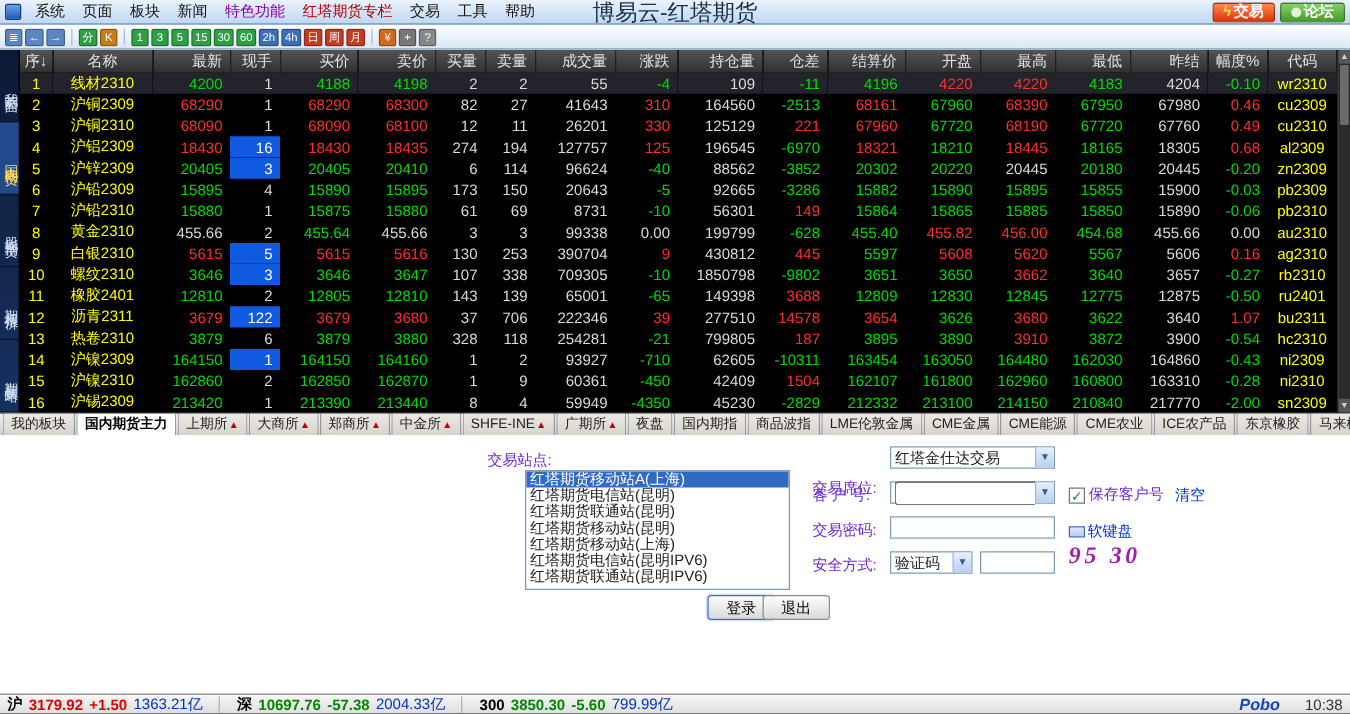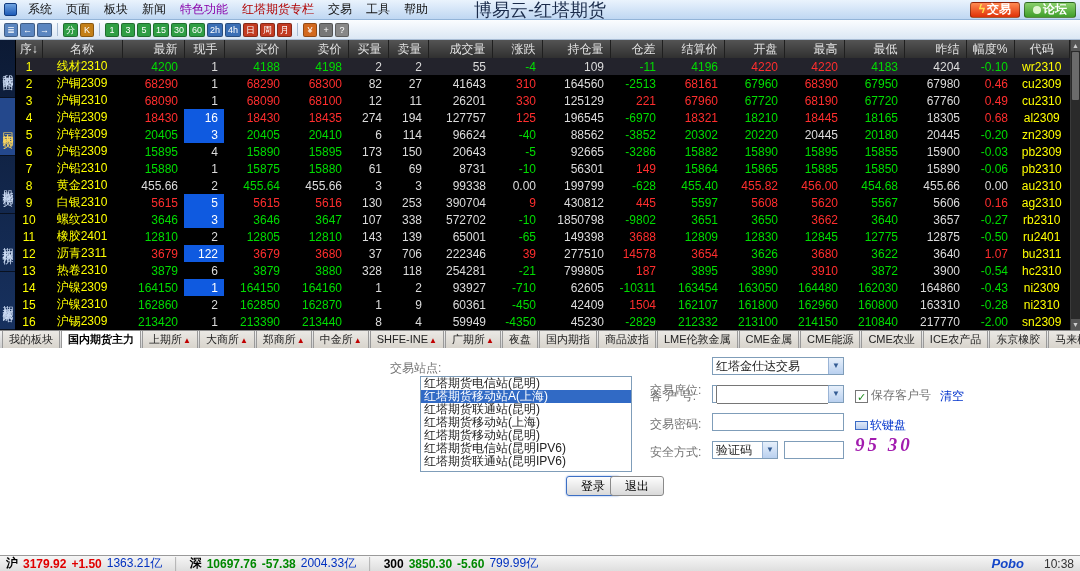--- a/index.html
+++ b/index.html
@@ -47,21 +47,21 @@
   
   .tabs { height:18px; flex:0 0 18px; background:linear-gradient(#f0f0f0,#cdcdcd); border-top:1px solid #8a8a8a; display:flex; align-items:flex-end; padding-left:2px; gap:1px; overflow:hidden; }
   .tab { height:16px; line-height:15px; padding:16px 6px; font-size:11px; background:linear-gradient(#fbfbfb,#d8d4cc); border:1px solid #999; border-bottom:none; border-radius:2px 2px 0 0; color:#222; white-space:nowrap; cursor:pointer; }
   .tab.active { background:#ffffff; font-weight:bold; color:#000; }
   .mk { color:#c00000; font-size:8px; font-style:normal; margin-left:1px; }
 
   
   .login { flex:1; background:#ffffff; position:relative; }
   .form { position:absolute; left:320px; top:6px; width:700px; height:195px; font-size:12px; color:#222; }
   .f { position:absolute; white-space:nowrap; }
-  .lbl { color:#737373;text-align:right; }
+  .lbl { color:#6d28d9;text-align:right; }
   .listbox { left:100px; top:22px; width:212px; height:96px; border:1px solid #7f9db9; background:#fff; overflow:hidden; font-size:12px; }
   .lb-item { height:13px; line-height:13px; padding-left:3px; cursor:pointer; color:#222; }
   .lb-item.selsite { background:#316ac5; color:#fff; }
   .select, .inputbox { height:18px; background:#fff; border:1px solid #7f9db9; display:flex; align-items:center; }
   .select .val { flex:1; padding-left:3px; overflow:hidden; }
   .da { width:15px; height:16px; background:linear-gradient(#e7f0fb,#b9d0ef); border-left:1px solid #9ab4d6; color:#345c94; font-size:8px; line-height:16px; text-align:center; font-style:normal; }
   .inputbox input { border:none; outline:none; width:100%; height:100%; font-size:12px; padding-left:3px; background:transparent; }
   .cb { width:13px; height:13px; border:1px solid #777; background:#fff; display:inline-block; vertical-align:-2px; margin-right:3px; text-align:center; line-height:12px; cursor:pointer; }
   .ck { color:#1a8a1a; font-style:normal; font-size:11px; font-weight:bold; }
   .link { color:#0033cc; cursor:pointer; }
@@ -385,21 +385,21 @@
             </tr>
             <tr>
               <td class="y ctr">10</td>
               <td class="y ctr">螺纹2310</td>
               <td class="g">3646</td>
               <td class="b">3</td>
               <td class="g">3646</td>
               <td class="g">3647</td>
               <td class="w">107</td>
               <td class="w">338</td>
-              <td class="w">572702</td>
+              <td class="w">709305</td>
               <td class="g">-10</td>
               <td class="w">1850798</td>
               <td class="g">-9802</td>
               <td class="g">3651</td>
               <td class="g">3650</td>
               <td class="r">3662</td>
               <td class="g">3640</td>
               <td class="w">3657</td>
               <td class="g">-0.27</td>
               <td class="y ctr">rb2310</td>
@@ -558,25 +558,25 @@
       <span class="tab">CME农业</span>
       <span class="tab">ICE农产品</span>
       <span class="tab">东京橡胶</span>
       <span class="tab">马来棕榈油</span>
     </div>
 
   <div class="login">
     <div class="form">
       <span class="f lbl" style="left:70px; top:6px;">交易站点:</span>
       <div class="f listbox">
+          <div class="lb-item selsite">红塔期货移动站A(上海)</div>
           <div class="lb-item">红塔期货电信站(昆明)</div>
-          <div class="lb-item selsite">红塔期货移动站A(上海)</div>
           <div class="lb-item">红塔期货联通站(昆明)</div>
+          <div class="lb-item">红塔期货移动站(昆明)</div>
           <div class="lb-item">红塔期货移动站(上海)</div>
-          <div class="lb-item">红塔期货移动站(昆明)</div>
           <div class="lb-item">红塔期货电信站(昆明IPV6)</div>
           <div class="lb-item">红塔期货联通站(昆明IPV6)</div>
         </div>
 
       <span class="f lbl" style="left:330px; top:6px;margin-top:22px;">交易席位:</span>
       <div class="f select" style="left:392px; top:3px; width:132px;">
         <span class="val">红塔金仕达交易</span>
         <i class="da">▼</i>
       </div>
 

